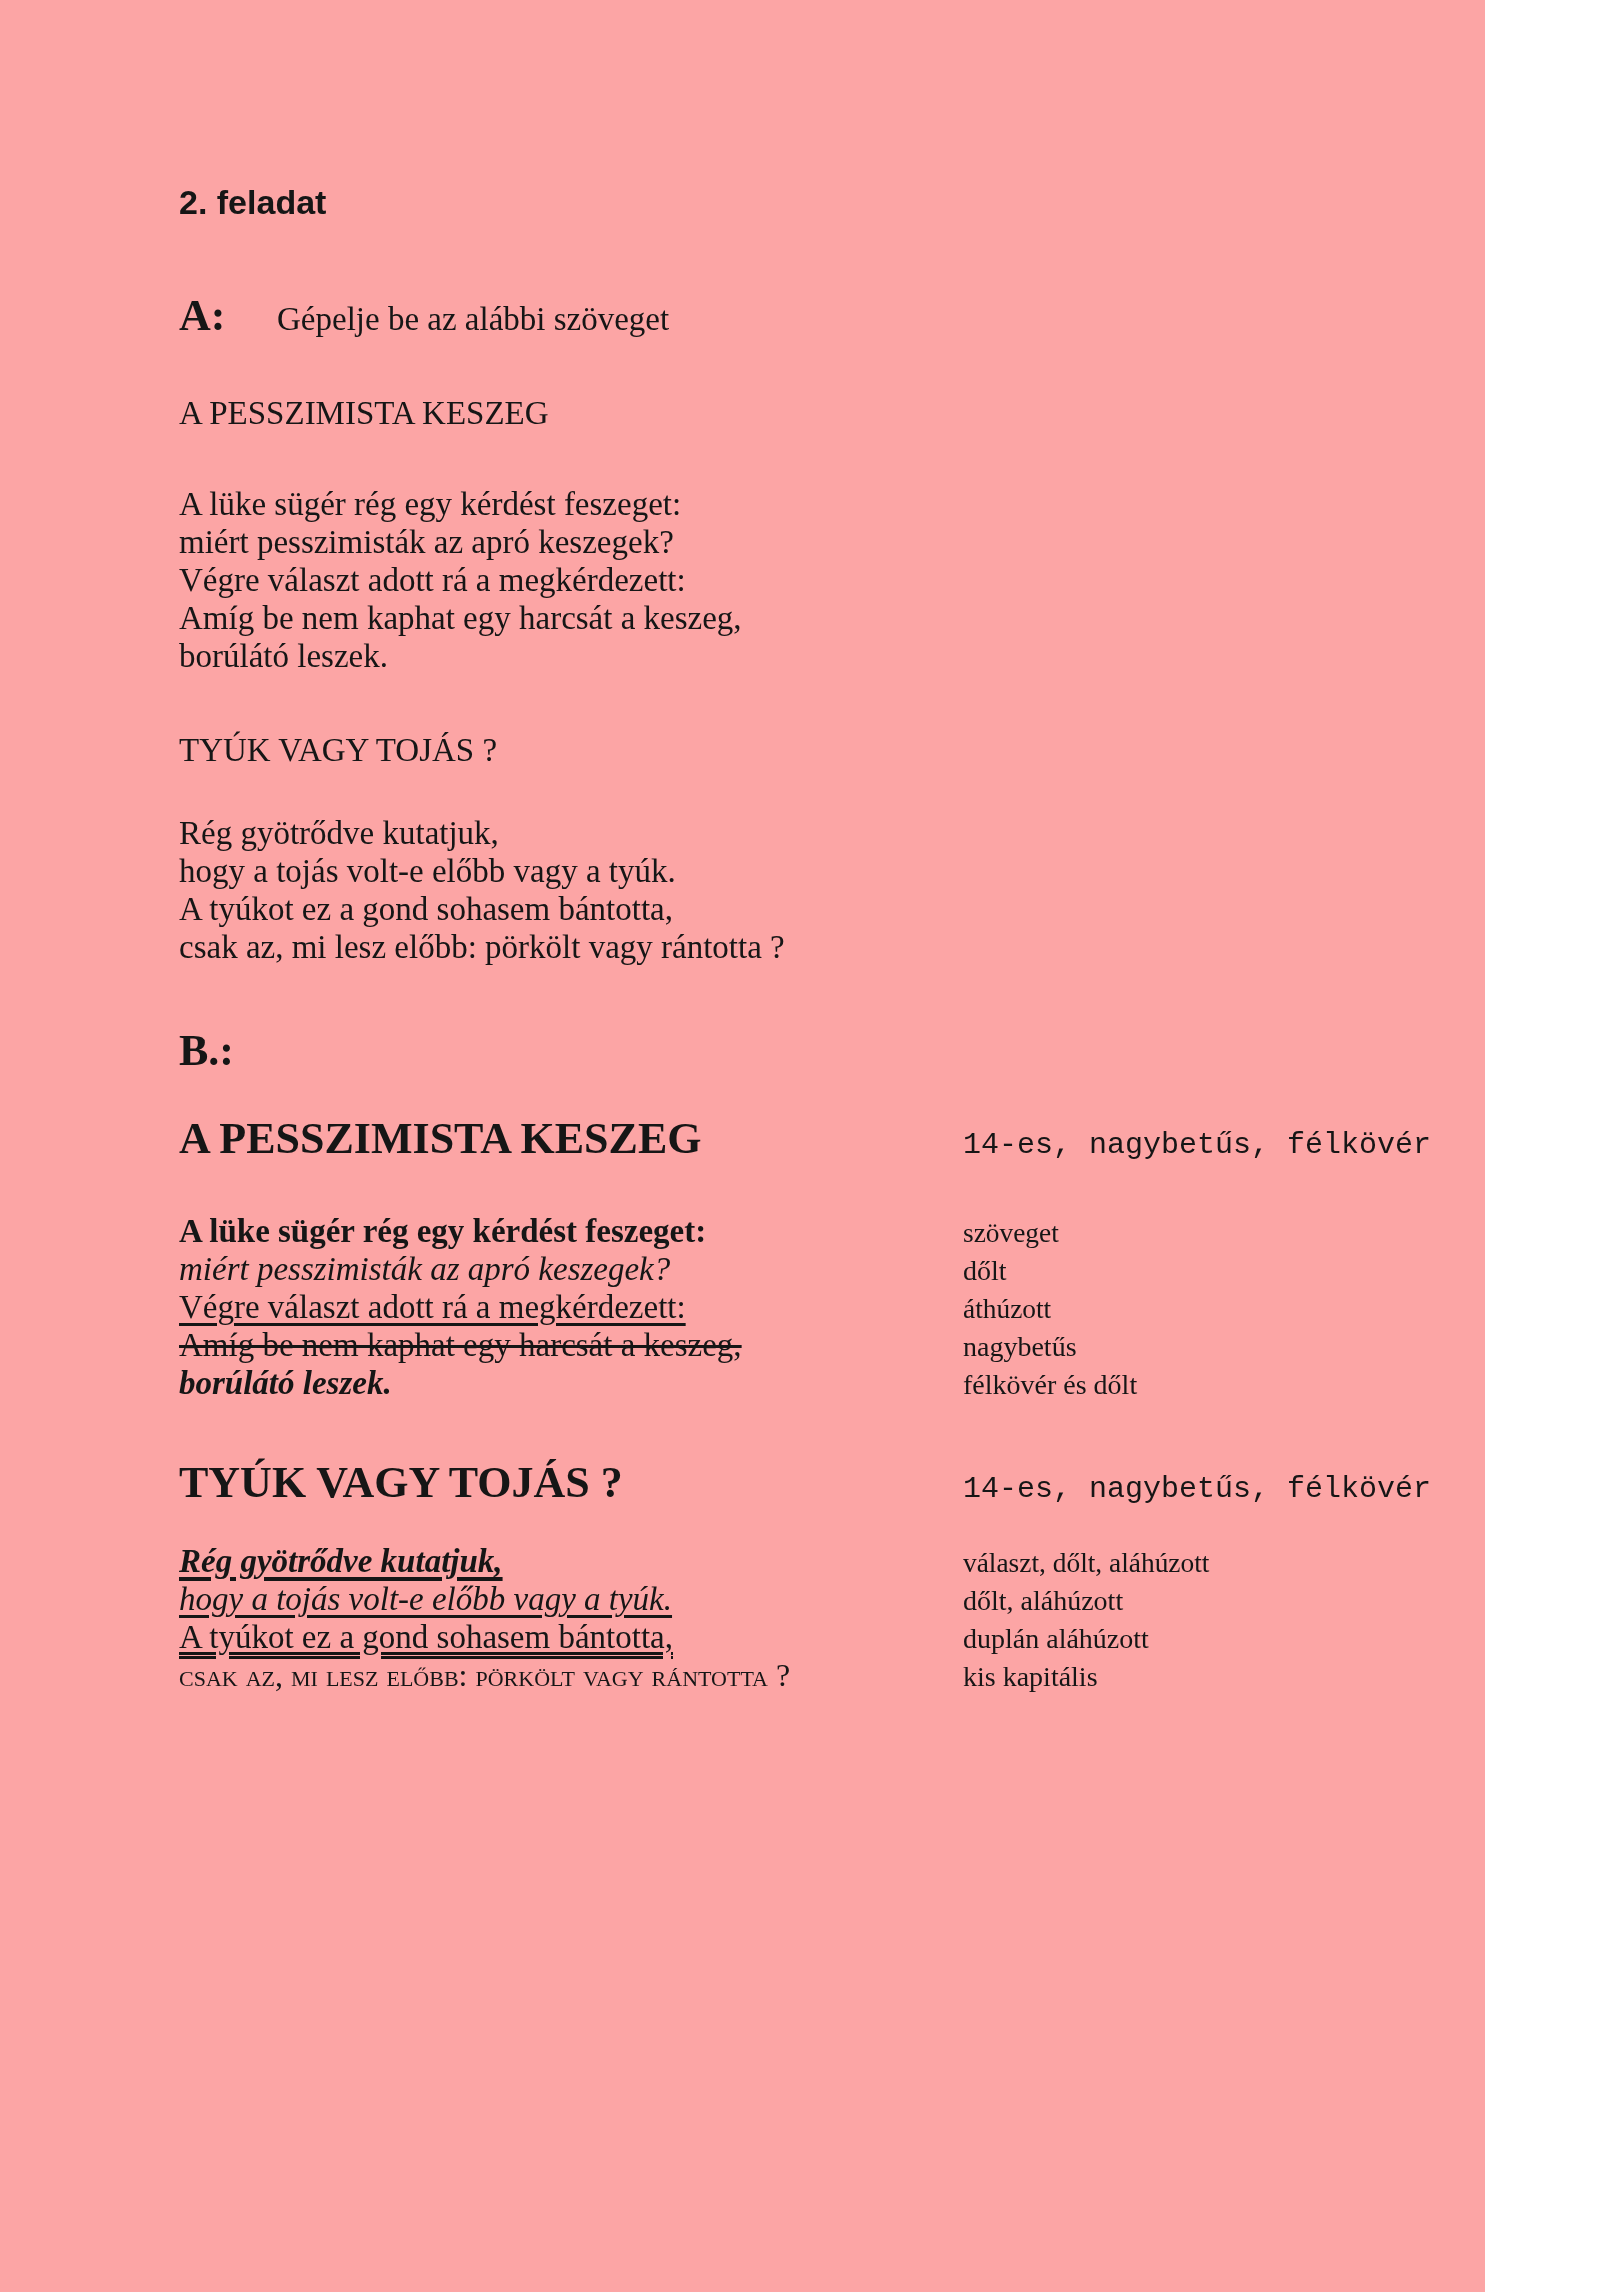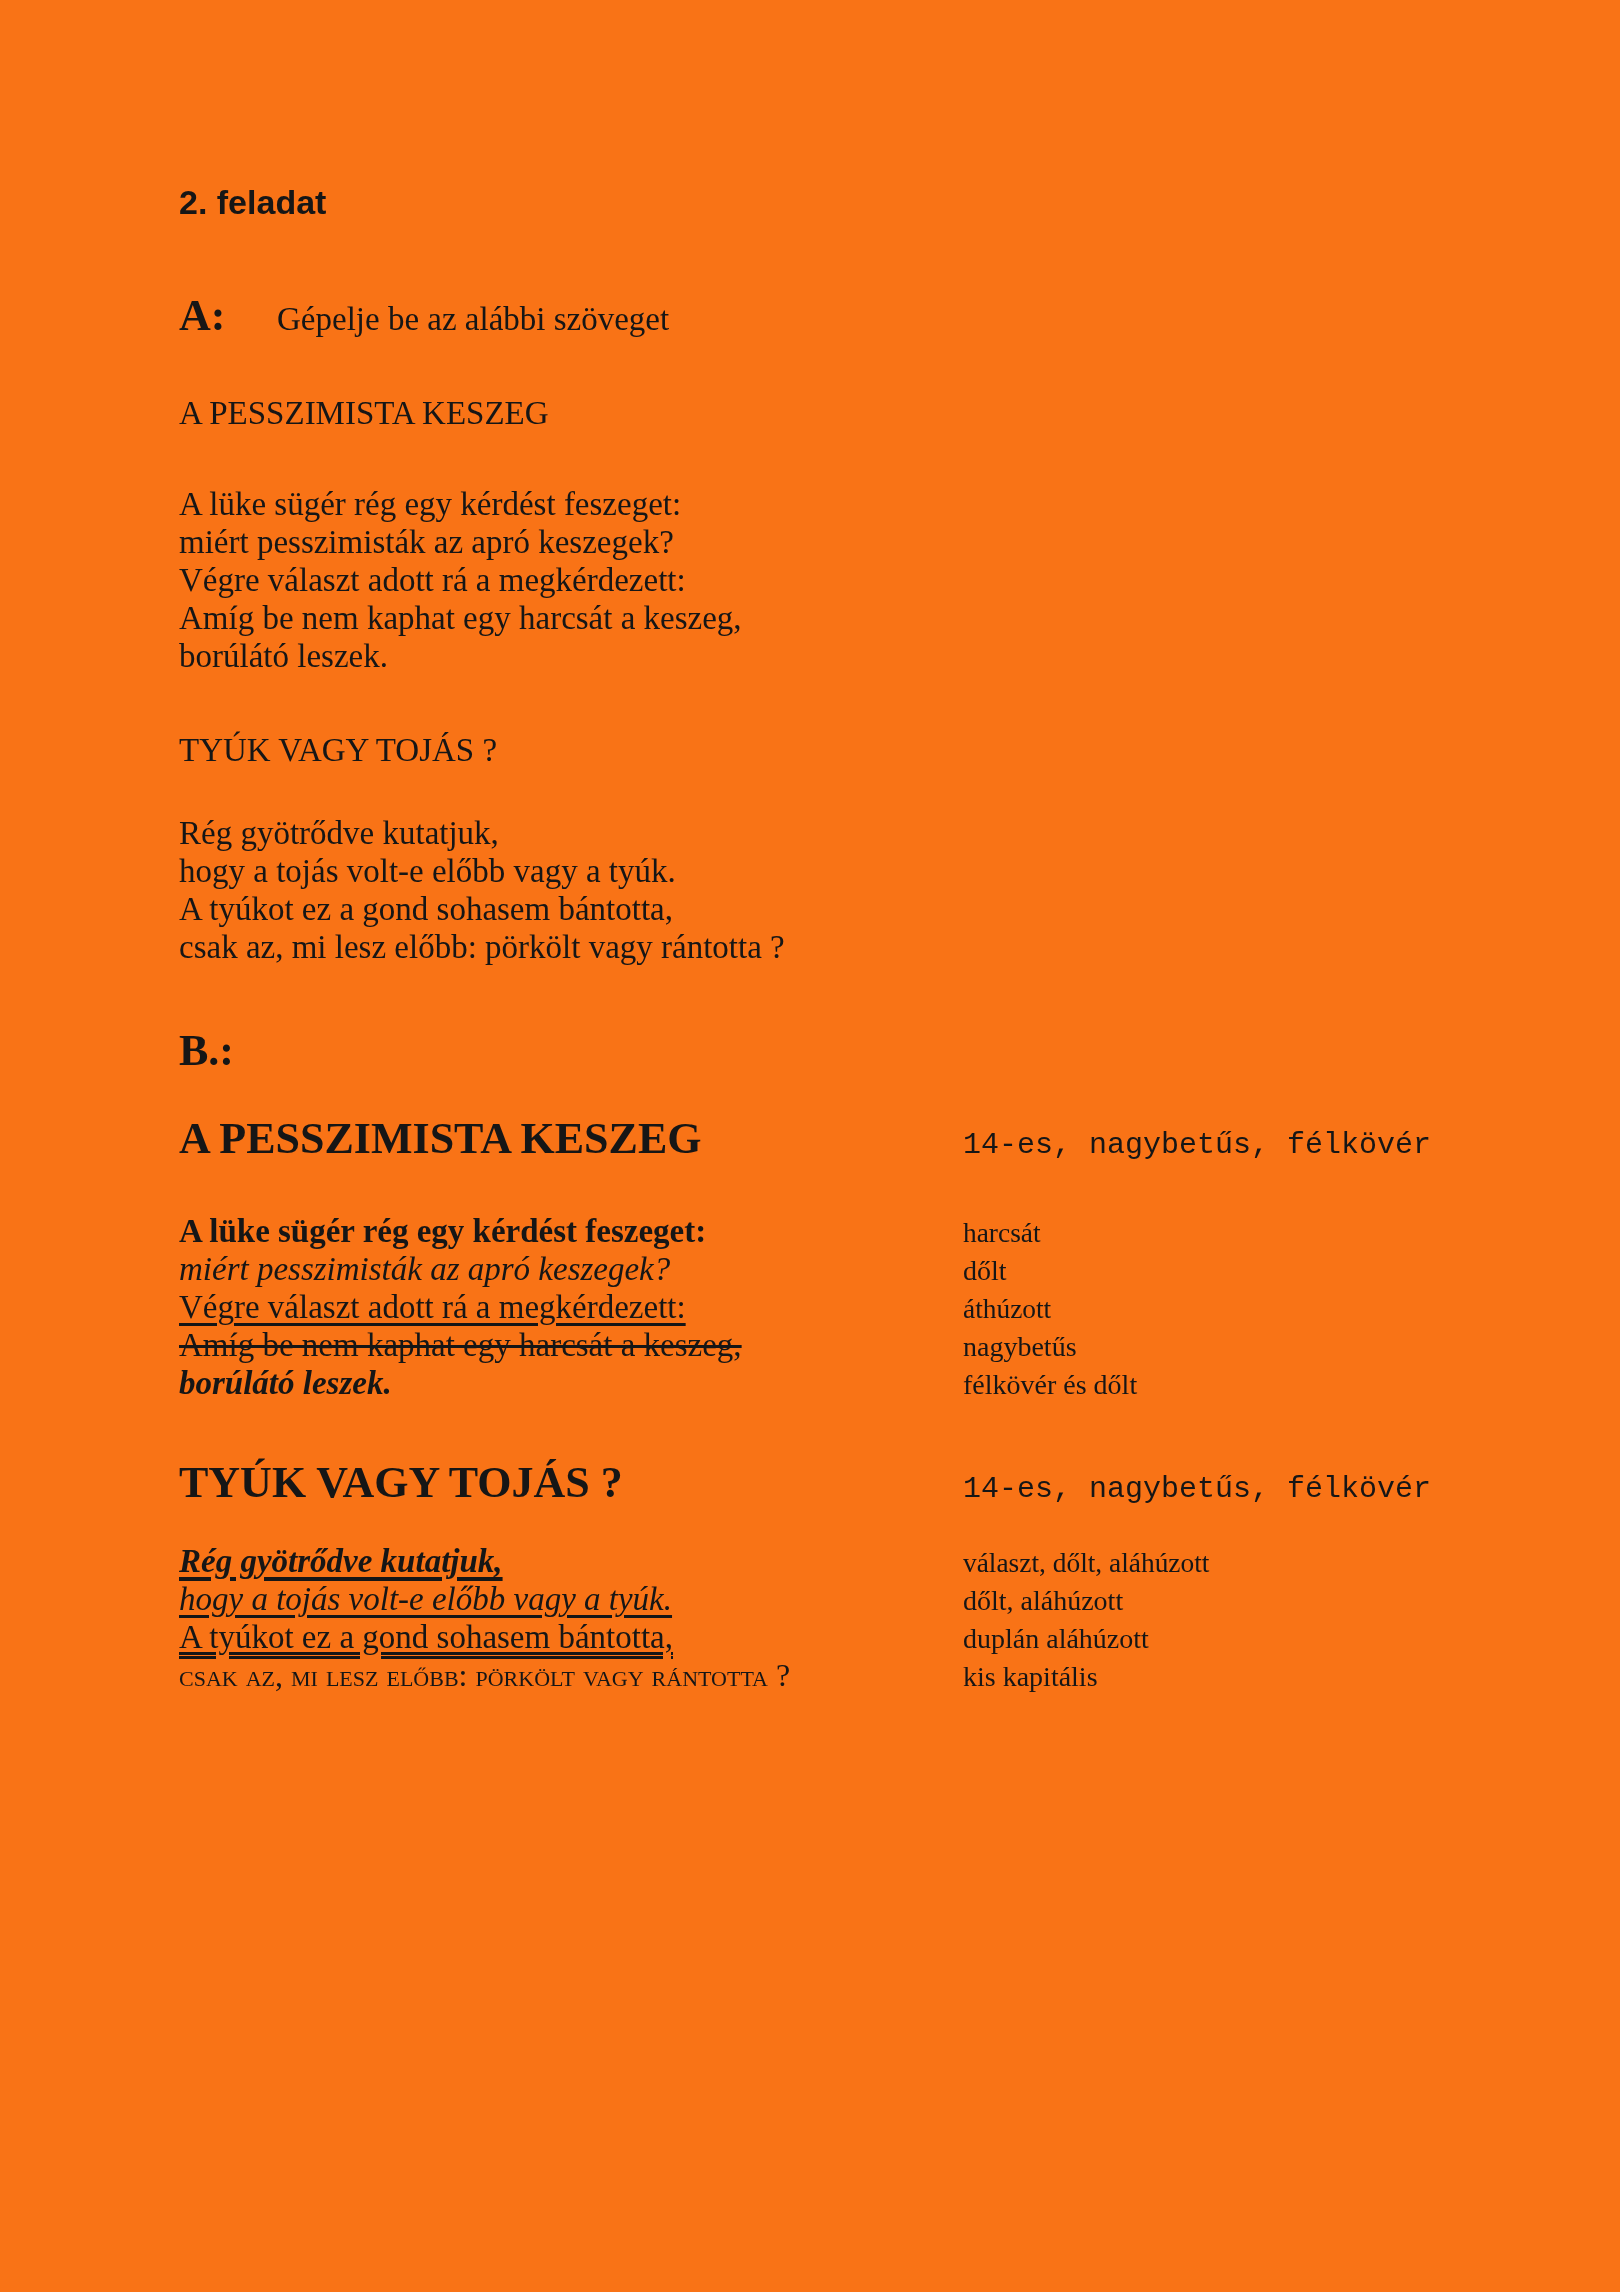--- a/index.html
+++ b/index.html
@@ -1,21 +1,21 @@
 <!DOCTYPE html>
 <html lang="hu"><head>
 <meta charset="utf-8">
 <style>
   html,body{margin:0;padding:0;}
   body{
     width:1620px;height:2293px;background:#ffffff;color:#161616;
     font-family:"Liberation Serif", serif;
     -webkit-font-smoothing:antialiased;
   }
-  .page{position:relative;width:1620px;height:2293px;background:#f97316;overflow:hidden;}
+  .page{position:relative;width:1485px;height:2293px;background:#fca5a5;overflow:hidden;}
   .abs{position:absolute;left:179px;}
 
   
   .task-title{top:183px;font-family:"Liberation Sans",sans-serif;font-weight:bold;font-size:34px;line-height:39px;}
   .instr-row{display:flex;align-items:baseline;white-space:nowrap;}
   .instr-a{top:290px;}
   .instr-b{top:1025px;}
   .instr-label{font-size:44px;font-weight:bold;margin-right:19.6px;}
   .instr-text{font-size:33px;margin-left:32px;}
 
@@ -86,21 +86,21 @@
   </div>
 
   <div class="abs sample-title-row st1">
     <span class="sample-title">A PESSZIMISTA KESZEG</span>
     <span class="note-md">14-es, nagybetűs, félkövér</span>
   </div>
 
   <div class="abs flines fl1">
     <div class="frow">
       <span class="fline b">A lüke sügér rég egy kérdést feszeget:</span>
-      <span class="note-sm">harcsát</span>
+      <span class="note-sm">szöveget</span>
     </div>
     <div class="frow">
       <span class="fline i">miért pesszimisták az apró keszegek?</span>
       <span class="note-rg">dőlt</span>
     </div>
     <div class="frow">
       <span class="fline u">Végre választ adott rá a megkérdezett:</span>
       <span class="note-sm">áthúzott</span>
     </div>
     <div class="frow">

